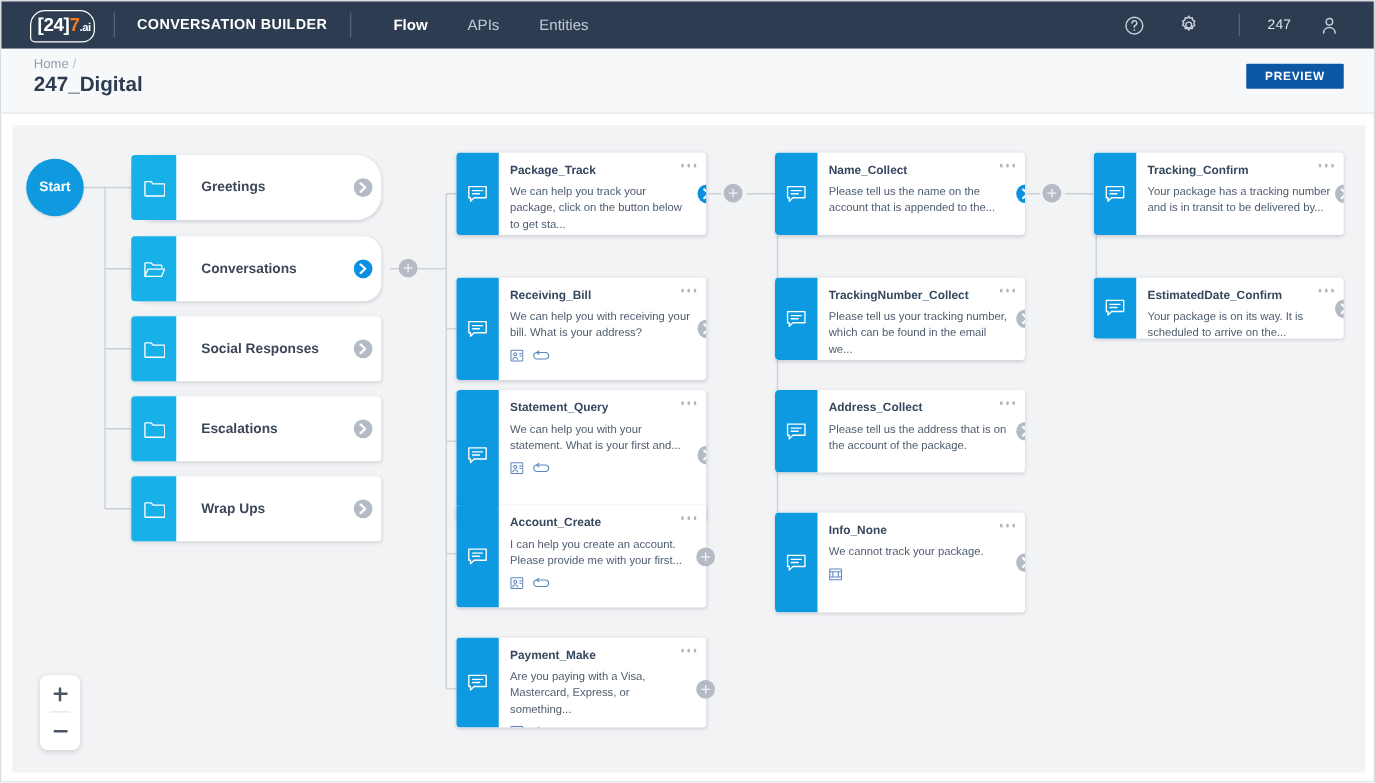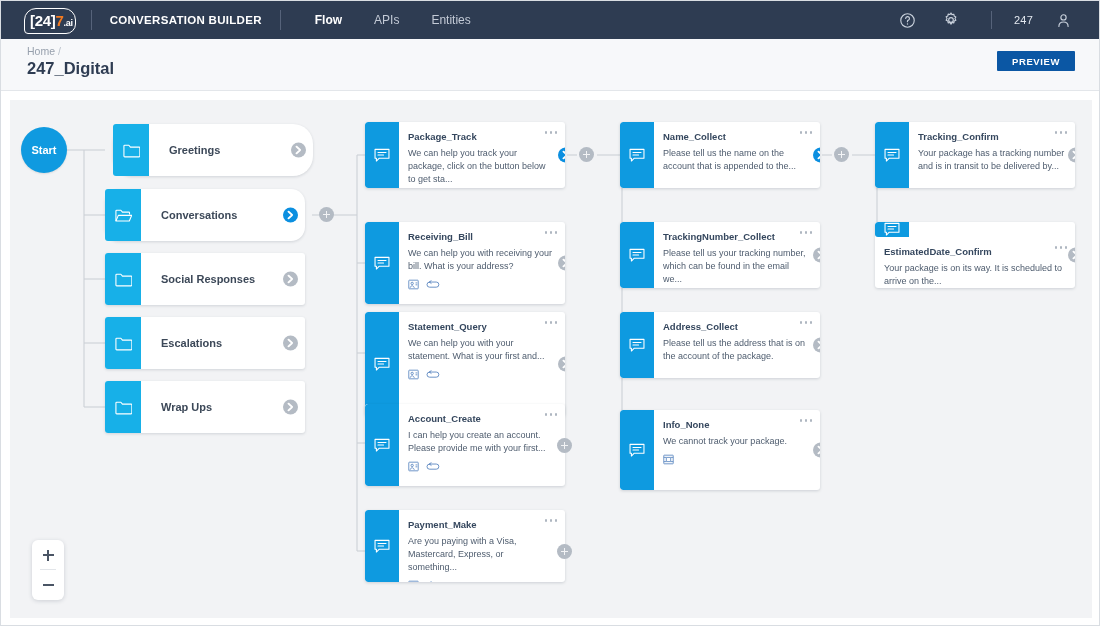--- a/index.html
+++ b/index.html
@@ -387,21 +387,21 @@
         <path d="M812 55 H822"></path>
         <path d="M842 55 H867"></path>
         <path d="M867 55 V155"></path>
         <path d="M867 55 H875"></path>
         <path d="M867 155 H875"></path>
       </g>
     </svg>
 
     <div class="start-node" style="left:11px; top:27px;">Start</div>
 
-    <div class="folder-card" style="left:103px; top:24px;border-radius:20px;">
+    <div class="folder-card" style="left:95px; top:24px;border-radius:20px;">
       <div class="folder-accent">
         <svg width="17" height="15" viewBox="0 0 22 18" fill="none" stroke="#ffffff" stroke-width="1.4" stroke-linejoin="round">
           <path d="M1.2 16.2V3.2a1 1 0 0 1 1-1h5.4l2 2.4h11.2a1 1 0 0 1 1 1v10.6a1 1 0 0 1-1 1H2.2a1 1 0 0 1-1-1z"></path>
         </svg>
       </div>
       <div class="folder-label">Greetings</div>
       <div class="folder-arrow">
         <div class="arrow-circ">
           <svg width="7" height="9" viewBox="0 0 7 9">
               <path d="M1.4 1 L5.2 4.5 L1.4 8" stroke="#ffffff" stroke-width="1.7" fill="none" stroke-linecap="round" stroke-linejoin="round"></path>
@@ -783,21 +783,21 @@
       </div>
       <div class="node-out">
         <div class="arrow-circ">
           <svg width="7" height="9" viewBox="0 0 7 9">
               <path d="M1.4 1 L5.2 4.5 L1.4 8" stroke="#ffffff" stroke-width="1.7" fill="none" stroke-linecap="round" stroke-linejoin="round"></path>
             </svg>
         </div>
       </div>
     </div>
 
-    <div class="node-card" style="left:865px; top:122px; height:66px;flex-direction:column;">
+    <div class="node-card" style="left:865px; top:122px; height:49px;">
       <div class="node-accent">
         <svg width="16" height="15" viewBox="0 0 20 18" fill="none" stroke="#ffffff" stroke-width="1.35" stroke-linejoin="round">
           <path d="M1.3 1.3h17.4v11.1H6.6L3 15.9v-3.5H1.3z"></path>
           <path d="M5 5.2h10M5 8.4h7" stroke-linecap="round"></path>
         </svg>
       </div>
       <div class="node-body">
         <div class="dots">
             <i></i>
             <i></i>

